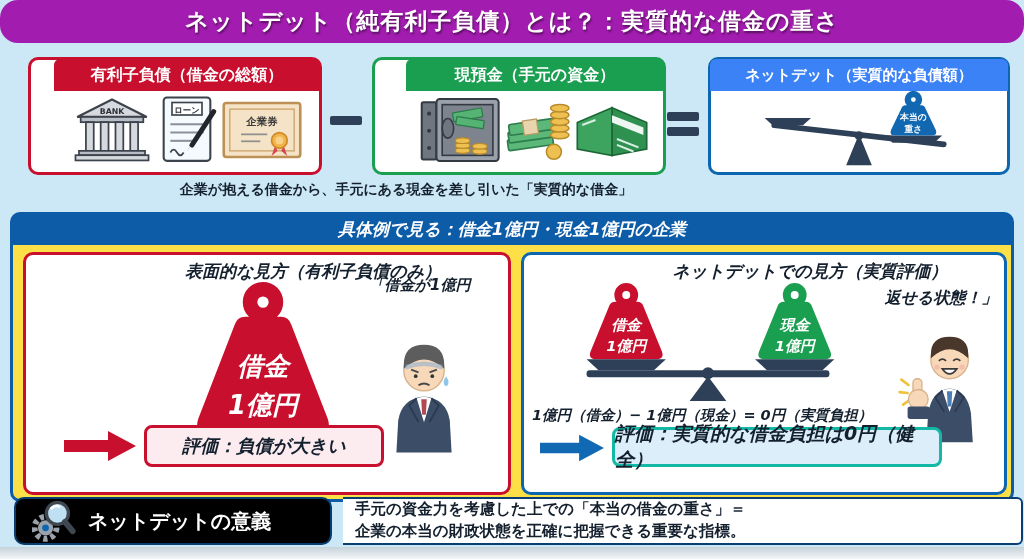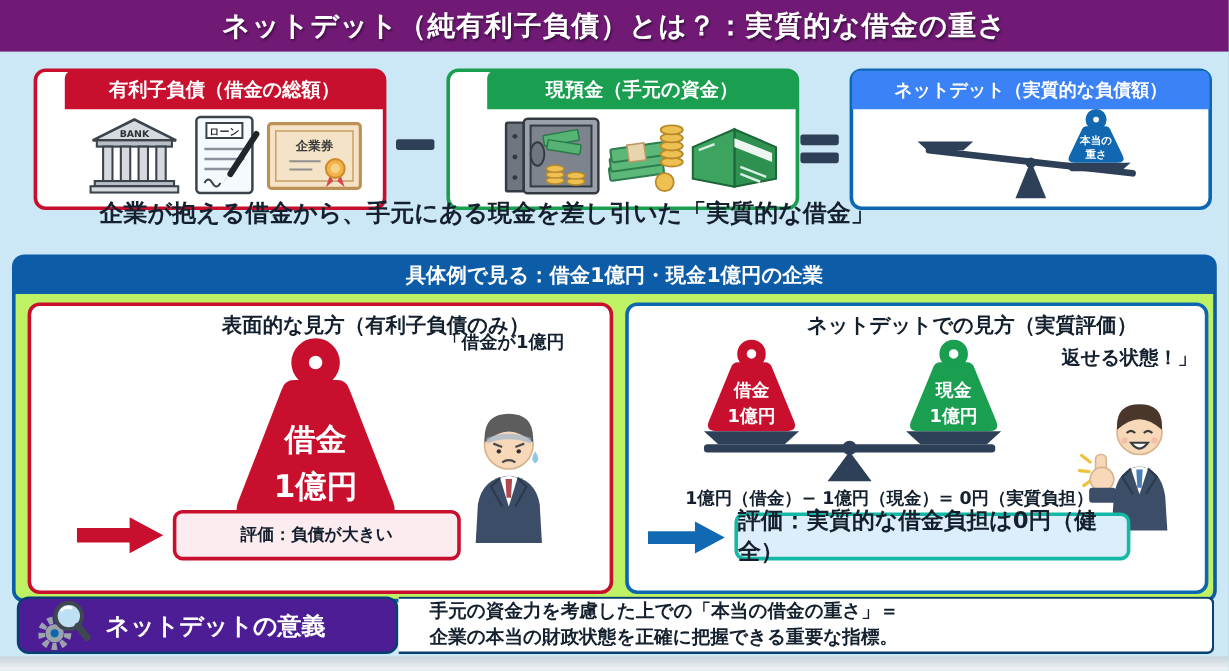--- a/index.html
+++ b/index.html
@@ -1,68 +1,68 @@
 <!DOCTYPE html>
 <html><head>
 <meta charset="utf-8">
 <style>
   * { margin:0; padding:0; box-sizing:border-box; }
   body { font-family:"DejaVu Sans","Liberation Sans",sans-serif; background:#8fb9d4; }
   .stage { position:relative; width:1024px; height:559px; background:#cce7f5; overflow:hidden; }
 
   
-  .title-bar { position:absolute; left:0; top:0; width:1024px; height:43px; background:#701a75;
-    display:flex; align-items:center; justify-content:center; }
+  .title-bar { position:absolute; left:0; top:0; width:1024px; height:43px; background:#a21caf;
+    display:flex; align-items:center; justify-content:center;border-radius:18px; }
   .title-bar span { color:#fff; font-size:23px; font-weight:bold; letter-spacing:1px;
     text-shadow:1px 2px 2px rgba(0,0,0,.45); }
 
   
   .top-box { position:absolute; top:57px; height:118px; background:#fff; border-radius:10px; border:3px solid; }
   .box-header { height:32px; margin:-1px -1px 0 -1px; border-radius:6px 6px 0 0; color:#fff; font-weight:bold;
     font-size:16px; display:flex; align-items:center; justify-content:center; }
   .icon-row { height:80px; display:flex; align-items:center; justify-content:center; padding:2px 6px 4px; }
   .box-red   { left:28px;  width:294px; border-color:#c8102e;padding-left:24px; }
   .box-red   .box-header { background:#c8102e; }
   .box-green { left:372px; width:294px; border-color:#1a9e50;padding-left:32px; }
   .box-green .box-header { background:#1a9e50; }
   .box-blue  { left:708px; width:302px; border-color:#0d67b0; }
   .box-blue  .box-header { background:#3b82f6; font-size:15px; }
   .box-blue  .icon-row { justify-content:center; }
 
   .op-bar { position:absolute; width:32px; height:9px; background:#2e4057; border-radius:2px; }
 
-  .summary-line { position:absolute; left:0; top:164px; width:812px; text-align:center;
-    font-size:20px; font-weight:bold; color:#14202e; }
+  .summary-line { position:absolute; left:0; top:181px; width:812px; text-align:center;
+    font-size:14px; font-weight:bold; color:#14202e; }
 
   
   .example-box { position:absolute; left:10px; top:212px; width:1004px; height:290px;
-    border:3px solid #0d5ca8; border-radius:10px; background:#bef264; }
+    border:3px solid #0d5ca8; border-radius:10px; background:#fde047;font-style:italic; }
   .example-header { height:31px; margin:-1px -1px 0 -1px; background:#0d5ca8; border-radius:6px 6px 0 0;
     display:flex; align-items:center; justify-content:center; color:#fff; font-weight:bold; font-size:17px; }
   .panel { position:absolute; top:37px; height:243px; background:#fff; border-radius:10px; border:3px solid; }
   .panel-left  { left:10px;  width:488px; border-color:#c8102e; }
   .panel-right { left:508px; width:486px; border-color:#0d67b0; }
   .panel-title { position:absolute; top:5px; left:0; width:100%; text-align:center;
     font-size:17px; font-weight:bold; color:#14202e;margin-left:46px; }
   .abs { position:absolute; }
   .quote { font-weight:bold; color:#14202e; text-align:center; line-height:1.35; }
   .eval-box { display:flex; align-items:center; justify-content:center; font-weight:bold;
     border-radius:8px; color:#14202e; }
-  .eval-red  { background:#fcecef; border:3px solid #c8102e; font-size:14px; }
+  .eval-red  { background:#fcecef; border:3px solid #c8102e; font-size:18px; }
   .eval-blue { background:#dceef9; border:3px solid #14b8a6; font-size:19px; }
-  .formula { font-size:14.5px; font-weight:bold; color:#14202e; white-space:nowrap;margin-left:39px; }
+  .formula { font-size:14.5px; font-weight:bold; color:#14202e; white-space:nowrap; }
 
   
   .footer-label-box { position:absolute; left:14px; top:497px; width:318px; height:48px;
-    background:#4c1d95; border:2px solid #083f73; border-radius:10px;
+    background:#000000; border:2px solid #083f73; border-radius:10px;
     display:flex; align-items:center; gap:12px; padding-left:16px; }
   .footer-label-box span { color:#fff; font-size:20px; font-weight:bold; }
-  .footer-text-box { position:absolute; left:332px; top:497px; width:680px; height:48px;
+  .footer-text-box { position:absolute; left:343px; top:497px; width:680px; height:48px;
     background:#fff; border:2px solid #083f73; border-left:none; border-radius:0 6px 6px 0;
-    display:flex; flex-direction:column; justify-content:center; padding-left:26px; }
+    display:flex; flex-direction:column; justify-content:center; padding-left:12px; }
   .footer-text-box div { font-size:15.5px; font-weight:bold; color:#14202e; line-height:1.4; }
 
   .bottom-strip { position:absolute; left:0; top:547px; width:1024px; height:12px;
     background:linear-gradient(#c6d2da,#f2f6f8); }
 
   svg text { font-family:"DejaVu Sans","Liberation Sans",sans-serif; }
 </style>
 </head>
 <body>
 

